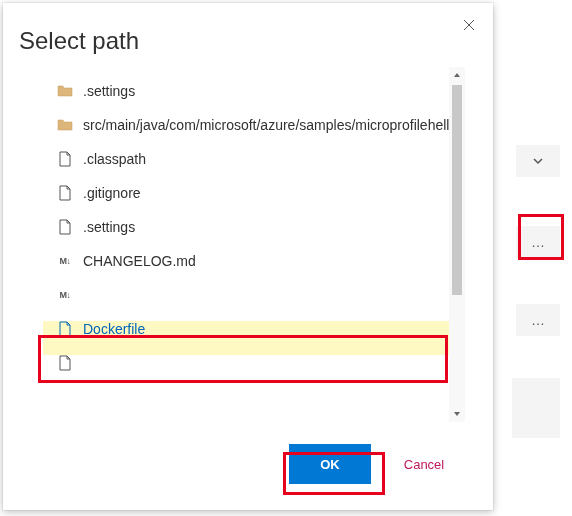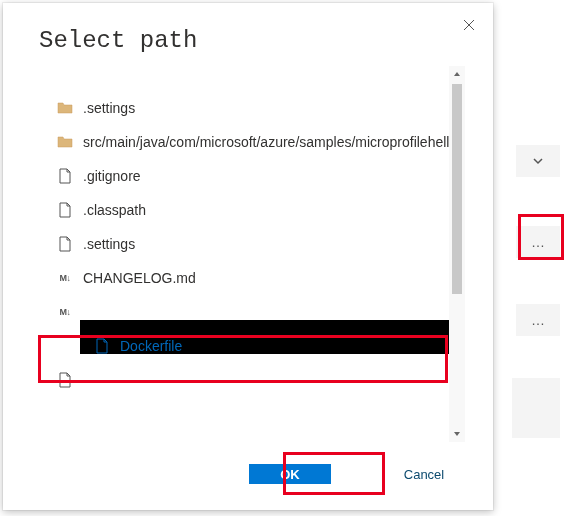--- a/index.html
+++ b/index.html
@@ -45,22 +45,21 @@
     top: 3px;
     width: 490px;
     height: 507px;
     background: #fff;
     box-shadow: 0 2px 8px rgba(0,0,0,0.25), 0 0 0 1px rgba(0,0,0,0.05);
     display: flex;
     flex-direction: column;
   }
   .dlg-header {
     position: relative;
-    padding: 24px 32px 12px 36px;
-    font-family: Liberation Mono, monospace;
+    padding: 24px 32px 12px 16px;
   }
   .dlg-title {
     font-size: 24px;
     font-weight: 300;
     color: #323130;
   }
   .close-btn {
     position: absolute;
     top: 10px;
     right: 12px;
@@ -73,30 +72,29 @@
     color: #555;
   }
   .file-list {
     flex: 1;
     margin: 0 28px 0 40px;
     position: relative;
     overflow: hidden;
   }
   .file-row {
     display: flex;
-    align-items: flex-end;
+    align-items: flex-start;
     height: 34px;
     padding-left: 14px;
     gap: 10px;
     cursor: pointer;
   }
   .file-row.selected {
-    background: #000000;
+    background: #fef9c3;
     color: #0067b8;
-    margin-left: 37px;
   }
   .file-row .icon {
     width: 16px;
     height: 16px;
     display: flex;
     align-items: center;
     justify-content: center;
     flex-shrink: 0;
   }
   .file-row .label {
@@ -136,35 +134,34 @@
     background: #c8c8c8;
   }
   .dlg-footer {
     padding: 22px 28px 26px 28px;
     display: flex;
     justify-content: flex-end;
     gap: 12px;
   }
   .btn {
     min-width: 82px;
-    height: 20px;
+    height: 40px;
     font-size: 13px;
     border: none;
     cursor: pointer;
     padding: 0 16px;
-    margin-left: 40px;
   }
   .btn-primary {
     background: #0078d4;
     color: #fff;
     font-weight: 600;
   }
   .btn-default {
     background: #fff;
-    color: #0c4a6e;
+    color: #be185d;
   }
   .highlight {
     position: absolute;
     border: 3px solid #e8001f;
     pointer-events: none;
   }
 </style>
 </head>
 <body>
 
@@ -215,30 +212,30 @@
           </span>
           <span class="label">src/main/java/com/microsoft/azure/samples/microprofilehelloa…</span>
         </div>
         <div class="file-row">
           <span class="icon">
             <svg width="14" height="16" viewBox="0 0 14 16">
               <path d="M2 1 L9 1 L12 4 L12 15 L2 15 Z" fill="none" stroke="#555" stroke-width="1"></path>
               <path d="M9 1 L9 4 L12 4" fill="none" stroke="#555" stroke-width="1"></path>
             </svg>
           </span>
+          <span class="label">.classpath</span>
+        </div>
+        <div class="file-row">
+          <span class="icon">
+            <svg width="14" height="16" viewBox="0 0 14 16">
+              <path d="M2 1 L9 1 L12 4 L12 15 L2 15 Z" fill="none" stroke="#555" stroke-width="1"></path>
+              <path d="M9 1 L9 4 L12 4" fill="none" stroke="#555" stroke-width="1"></path>
+            </svg>
+          </span>
           <span class="label">.gitignore</span>
-        </div>
-        <div class="file-row">
-          <span class="icon">
-            <svg width="14" height="16" viewBox="0 0 14 16">
-              <path d="M2 1 L9 1 L12 4 L12 15 L2 15 Z" fill="none" stroke="#555" stroke-width="1"></path>
-              <path d="M9 1 L9 4 L12 4" fill="none" stroke="#555" stroke-width="1"></path>
-            </svg>
-          </span>
-          <span class="label">.classpath</span>
         </div>
         <div class="file-row">
           <span class="icon">
             <svg width="14" height="16" viewBox="0 0 14 16">
               <path d="M2 1 L9 1 L12 4 L12 15 L2 15 Z" fill="none" stroke="#555" stroke-width="1"></path>
               <path d="M9 1 L9 4 L12 4" fill="none" stroke="#555" stroke-width="1"></path>
             </svg>
           </span>
           <span class="label">.settings</span>
         </div>

